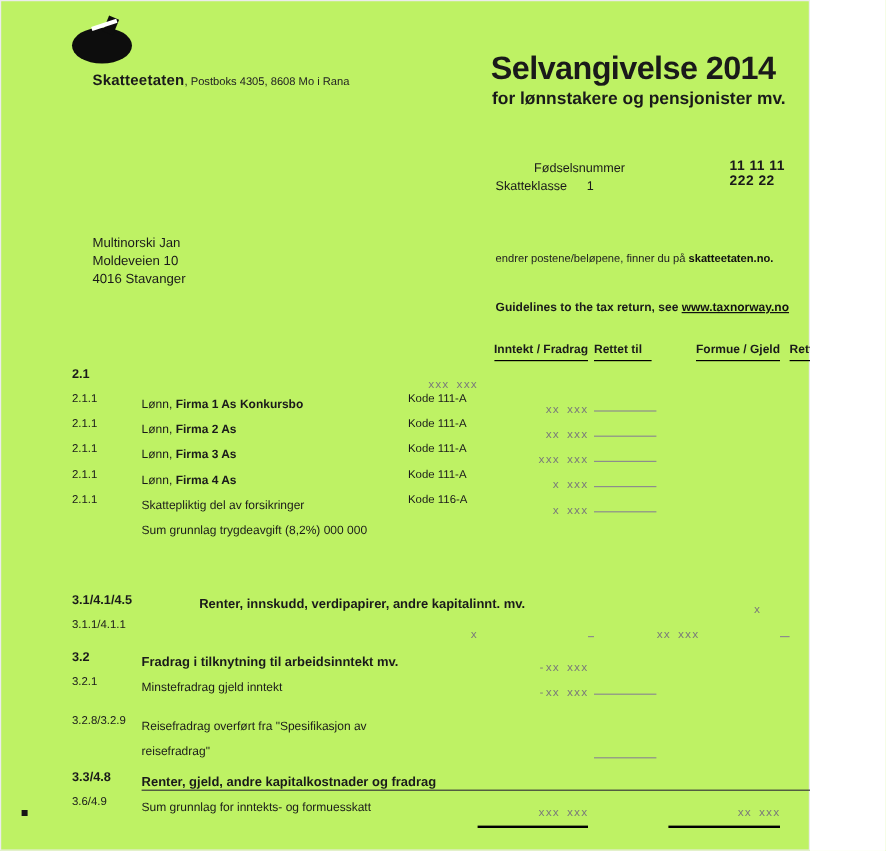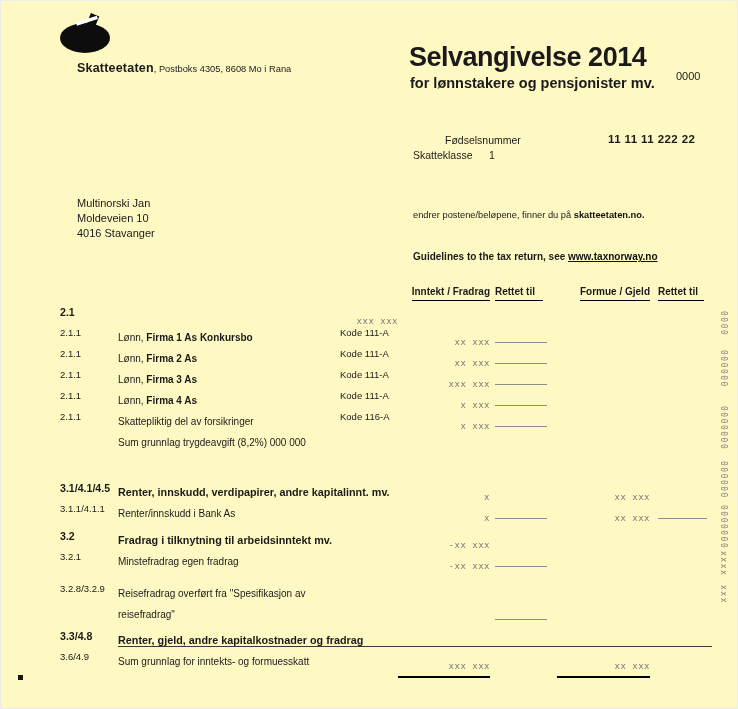--- a/index.html
+++ b/index.html
@@ -1,17 +1,17 @@
 <!DOCTYPE html>
 <html><head>
 <meta charset="utf-8">
 <style>
   html,body{margin:0;padding:0;background:#fff;}
   .page{
-    position:relative;width:738px;height:709px;background:#fef9c3;overflow:hidden;
+    position:relative;width:675px;height:709px;background:#bef264;overflow:hidden;
     font-family:"Liberation Sans",sans-serif;color:#1a1a1a;
     box-shadow:inset 0 0 0 1px #ececec;
     text-decoration:underline;
   }
   .abs{position:absolute;}
   
   .logo{left:58px;top:12px;}
   .sender{left:77px;top:58px;white-space:nowrap;}
   .sender-name{font-size:12.5px;font-weight:bold;letter-spacing:.2px;}
   .sender-rest{font-size:9.3px;color:#222;}
@@ -201,35 +201,34 @@
           <div class="c-post"></div>
           <div class="c-kode"></div>
           <div class="c-inn"></div>
           <div></div>
           <div class="c-ret"></div>
           <div></div>
           <div class="c-for"></div>
           <div></div>
           <div class="c-ret2"></div>
         </div>
-        <div class="row" style="margin-top: 8px;">
+        <div class="row" style="margin-top: 20px; gap: 48px;">
           <div class="c-post b">3.1/4.1/4.5</div>
           <div class="c-desc b">Renter, innskudd, verdipapirer, andre kapitalinnt. mv.</div>
           <div class="c-kode"></div>
           <div class="c-inn"><span class="val">x</span></div>
           <div></div>
           <div class="c-ret"></div>
           <div></div>
           <div class="c-for"><span class="val">xx xxx</span></div>
           <div></div>
           <div class="c-ret2"></div>
         </div>
         <div class="row">
           <div class="c-post">3.1.1/4.1.1</div>
-          <div class="c-desc"><span>Renter/innskudd i Bank As</span></div>
           <div class="c-kode"></div>
           <div class="c-inn"><span class="val">x</span></div>
           <div></div>
           <div class="c-ret">
             <div class="fill-line"></div>
           </div>
           <div></div>
           <div class="c-for"><span class="val">xx xxx</span></div>
           <div></div>
           <div class="c-ret2">
@@ -243,21 +242,21 @@
           <div class="c-inn"><span class="val">-xx xxx</span></div>
           <div></div>
           <div class="c-ret"></div>
           <div></div>
           <div class="c-for"></div>
           <div></div>
           <div class="c-ret2"></div>
         </div>
         <div class="row">
           <div class="c-post">3.2.1</div>
-          <div class="c-desc"><span>Minstefradrag egen fradrag</span></div>
+          <div class="c-desc"><span>Minstefradrag gjeld inntekt</span></div>
           <div class="c-kode"></div>
           <div class="c-inn"><span class="val">-xx xxx</span></div>
           <div></div>
           <div class="c-ret">
             <div class="fill-line"></div>
           </div>
           <div></div>
           <div class="c-for"></div>
           <div></div>
           <div class="c-ret2"></div>

